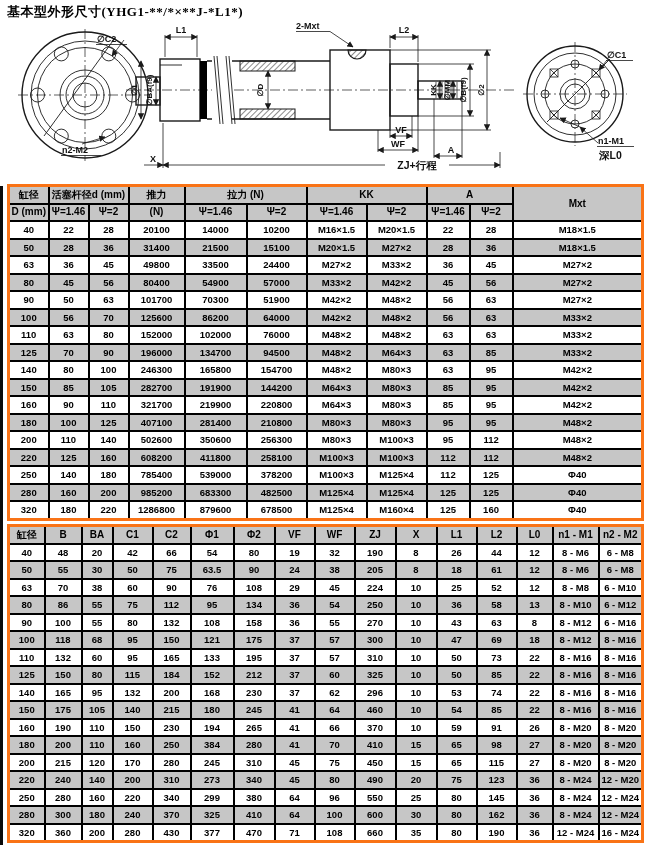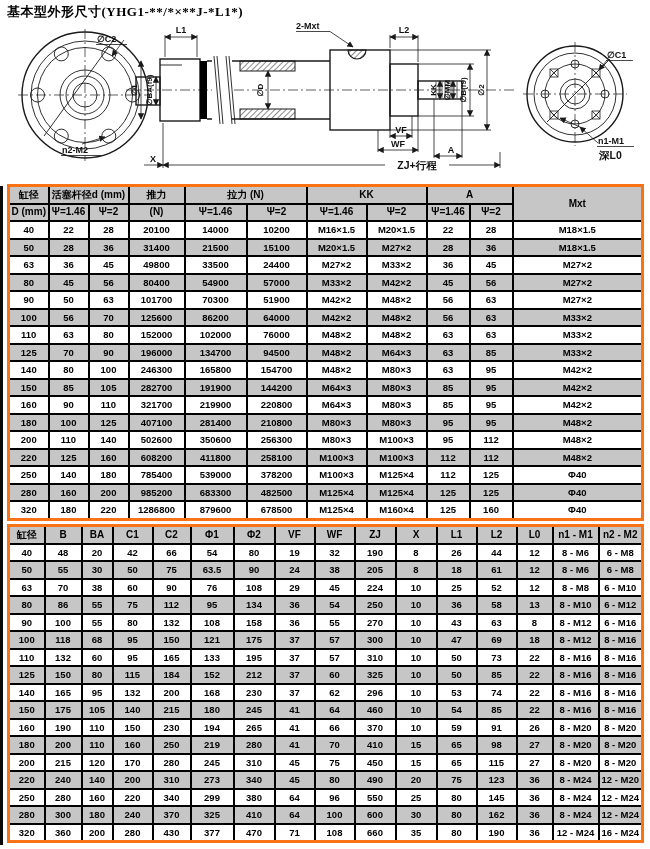--- a/index.html
+++ b/index.html
@@ -712,21 +712,21 @@
         <td>26</td>
         <td>8 - M20</td>
         <td>8 - M20</td>
       </tr>
       <tr>
         <td>180</td>
         <td>200</td>
         <td>110</td>
         <td>160</td>
         <td>250</td>
-        <td>219</td>
+        <td>384</td>
         <td>280</td>
         <td>41</td>
         <td>70</td>
         <td>410</td>
         <td>15</td>
         <td>65</td>
         <td>98</td>
         <td>27</td>
         <td>8 - M20</td>
         <td>8 - M20</td>

